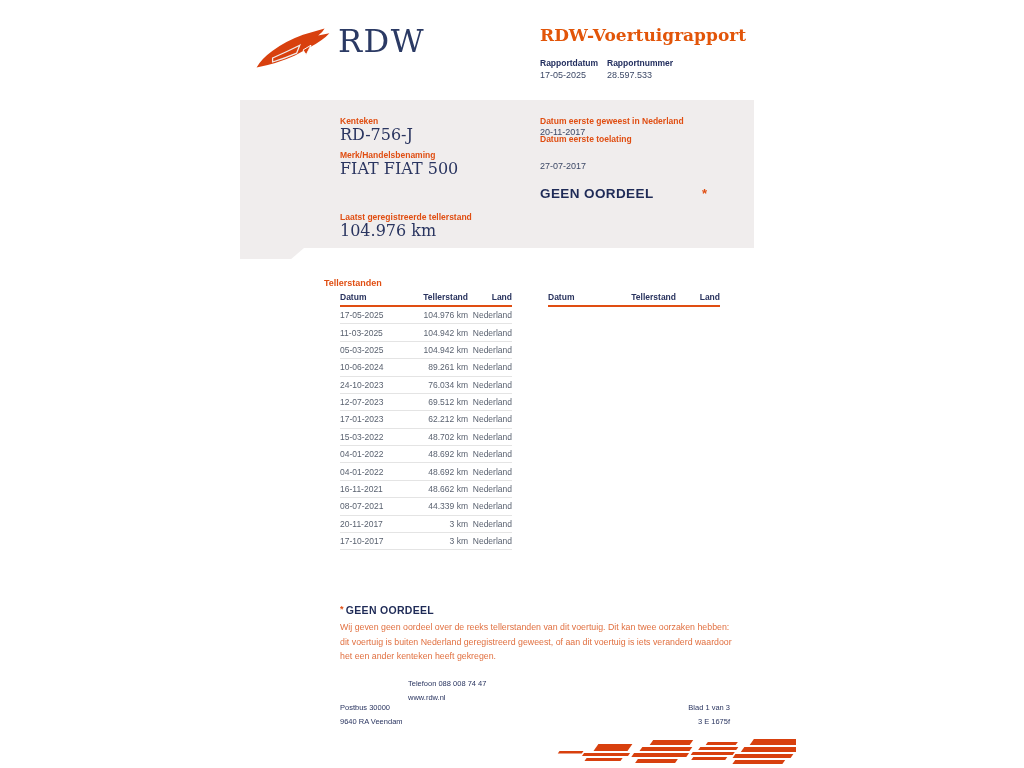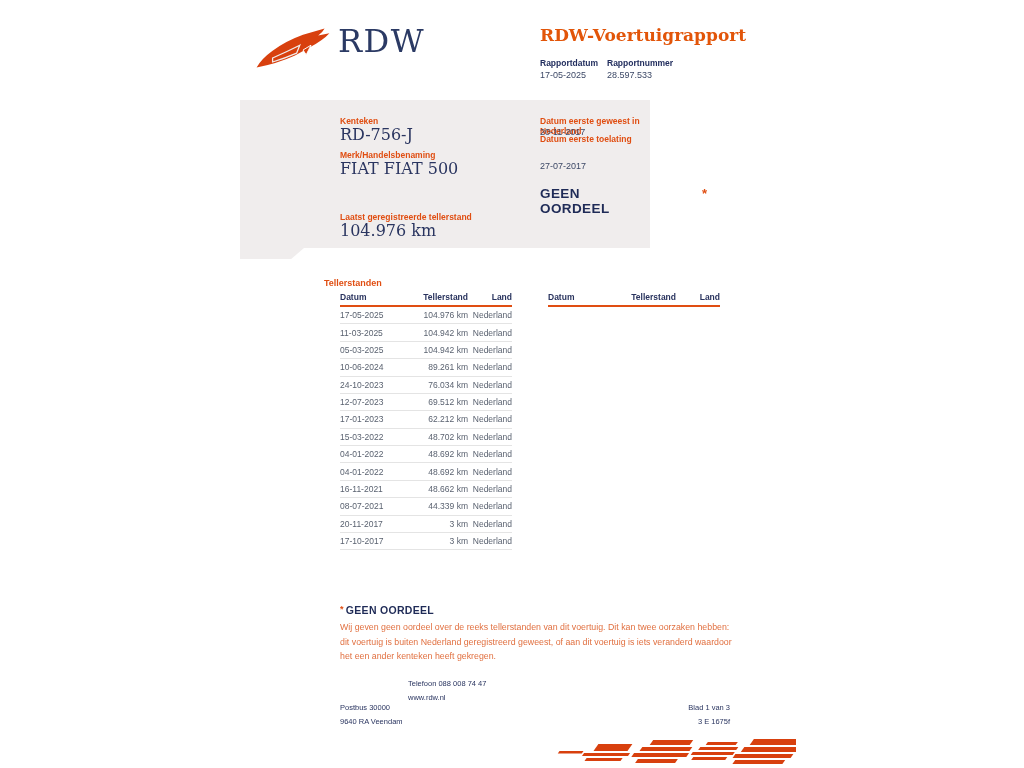--- a/index.html
+++ b/index.html
@@ -12,21 +12,21 @@
   .logo-svg  { position:absolute; left:0; top:4px; width:82px; height:48px; }
   .logo-text { position:absolute; left:84px; top:0px; font-family:"DejaVu Serif", serif;
                font-size:32px; letter-spacing:1.5px; color:#2B3A64; }
 
   .report-title { position:absolute; left:540px; top:25px; font-family:"DejaVu Serif", serif;
                   font-weight:bold; font-size:17px; color:#E25509; }
   .meta-label { position:absolute; font-size:8.5px; font-weight:bold; color:#222E5E; }
   .meta-value { position:absolute; font-size:9px; color:#3C4866; }
 
   
-  .panel { position:absolute; left:240px; top:100px; width:410px; height:148px; background:#F0EDED; }
+  .panel { position:absolute; left:240px; top:100px; width:514px; height:148px; background:#F0EDED; }
   .panel-tail { position:absolute; left:240px; top:248px; width:64px; height:11px; background:#F0EDED;
                 clip-path:polygon(0 0, 100% 0, 80% 100%, 0 100%); }
   .fld-label { position:absolute; font-size:8.5px; font-weight:bold; color:#E04E12; }
   .fld-big   { position:absolute; font-family:"DejaVu Serif", serif; font-size:16px; color:#2A3560; }
   .fld-small { position:absolute; font-size:9px; color:#3C4866; }
   .verdict   { position:absolute; left:300px; top:86px; font-size:13.5px; font-weight:bold;
                letter-spacing:0.4px; color:#1F2B57; }
   .verdict-star { position:absolute; left:462px; top:86px; font-size:13px; font-weight:bold; color:#E04E12; }
 
   

